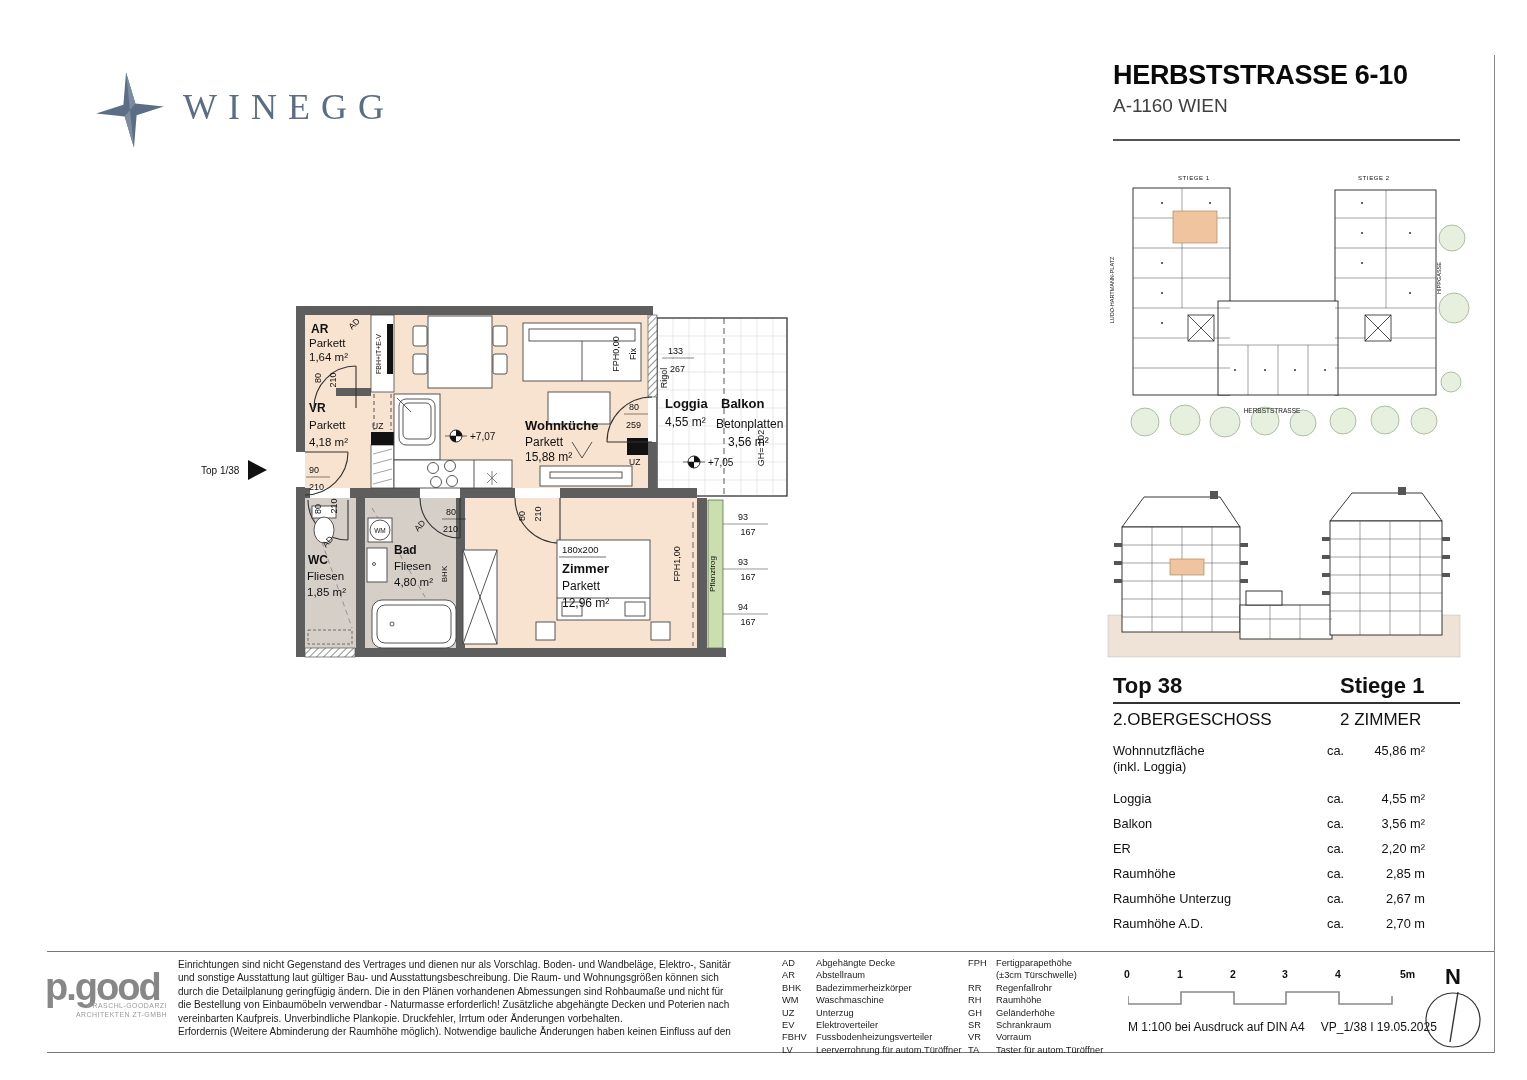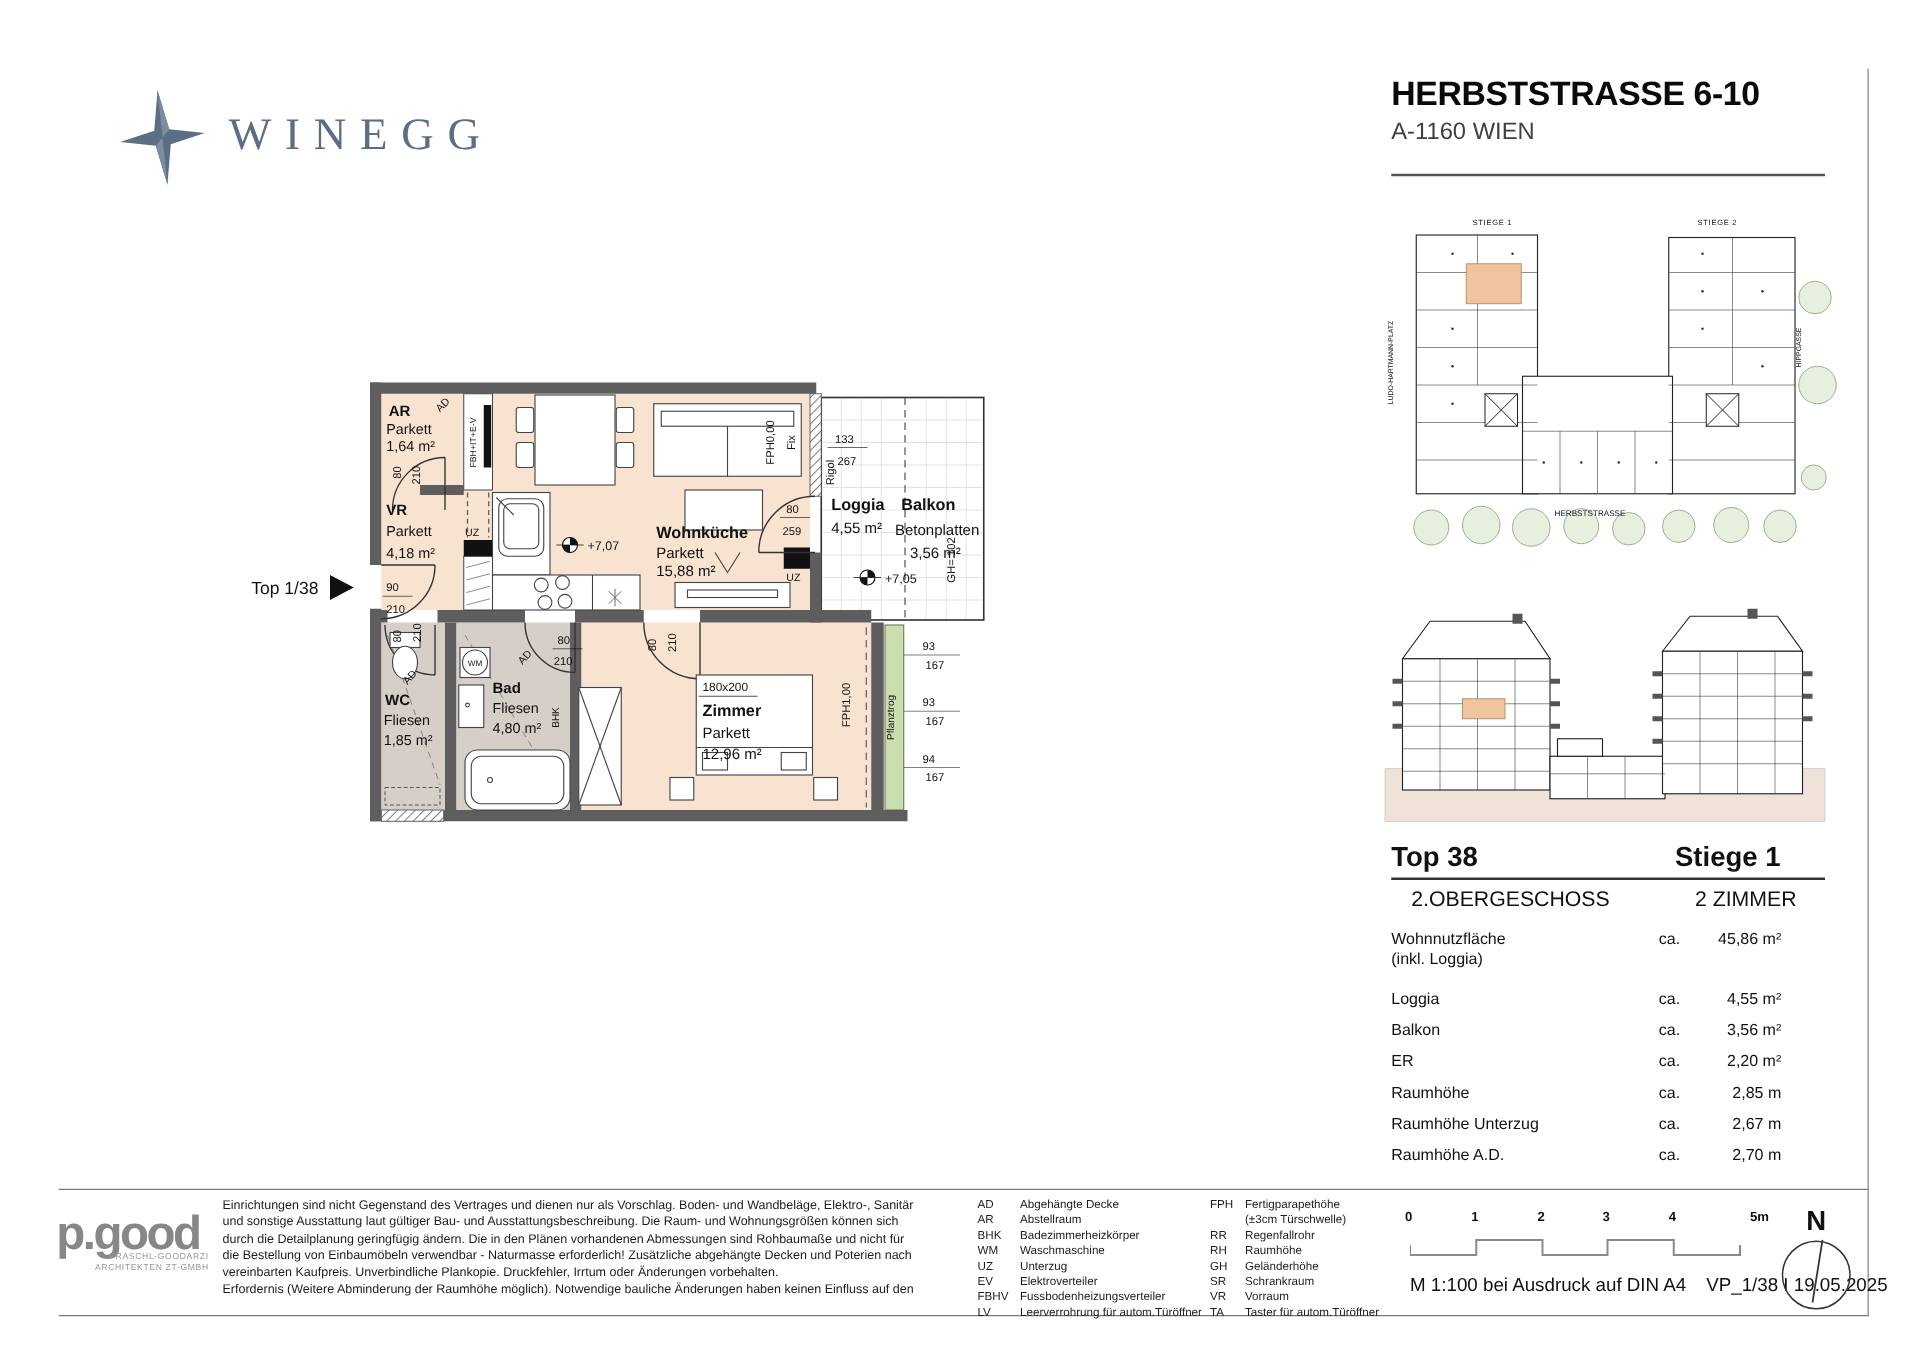--- a/index.html
+++ b/index.html
@@ -6,34 +6,34 @@
   body{font-family:"Liberation Sans", sans-serif;color:#111;}
   #sheet{position:relative;width:1527px;height:1080px;background:#fff;overflow:hidden;}
   .abs{position:absolute;}
   .rule{position:absolute;background:#555;}
   
   .brand-text{font-family:"Liberation Serif", serif;font-size:36px;letter-spacing:11px;color:#5b6e85;font-weight:500;}
   .proj-title{font-size:27px;font-weight:bold;letter-spacing:-0.3px;color:#0a0a0a;}
   .proj-sub{font-size:19px;color:#404040;margin-top:4px;}
   
   .unit-h1{font-size:22px;font-weight:bold;}
-  .unit-h2{font-size:17px;margin-left:16px;}
+  .unit-h2{font-size:17px;}
   .spec-row{position:absolute;display:flex;width:312px;font-size:12.8px;align-items:flex-end;}
   .spec-label{flex:1;}
   .spec-ca{width:34px;}
   .spec-val{width:64px;text-align:right;white-space:nowrap;}
   
   .disc-line{font-size:10px;line-height:13.4px;color:#1c1c1c;white-space:nowrap;}
   .leg-row{font-size:9.3px;line-height:12.4px;white-space:nowrap;color:#1c1c1c;}
   .leg-abbr{display:inline-block;width:34px;}
   .tick-label{position:absolute;top:0;font-size:10.5px;font-weight:bold;}
-  .scale-note{font-size:15px;color:#111;white-space:nowrap;}
+  .scale-note{font-size:12px;color:#111;white-space:nowrap;}
   .pgood-name{font-size:38px;font-weight:bold;letter-spacing:-2px;color:#878787;line-height:30px;}
   .pgood-sub{font-size:6.9px;letter-spacing:0.5px;color:#999;line-height:8.5px;text-align:right;}
-  .entrance{font-size:14px;color:#111;display:flex;align-items:center;gap:9px;text-align:center;}
+  .entrance{font-size:10px;color:#111;display:flex;align-items:center;gap:9px;text-align:center;}
   .tri{width:0;height:0;border-top:10px solid transparent;border-bottom:10px solid transparent;border-left:19px solid #111;}
   svg text{font-family:"Liberation Sans", sans-serif;fill:#111;}
 </style>
 </head>
 <body>
 
 <div id="sheet">
 
   <div class="abs" style="left:92px;top:70px;">
     <svg width="300" height="80" viewBox="0 0 300 80">

